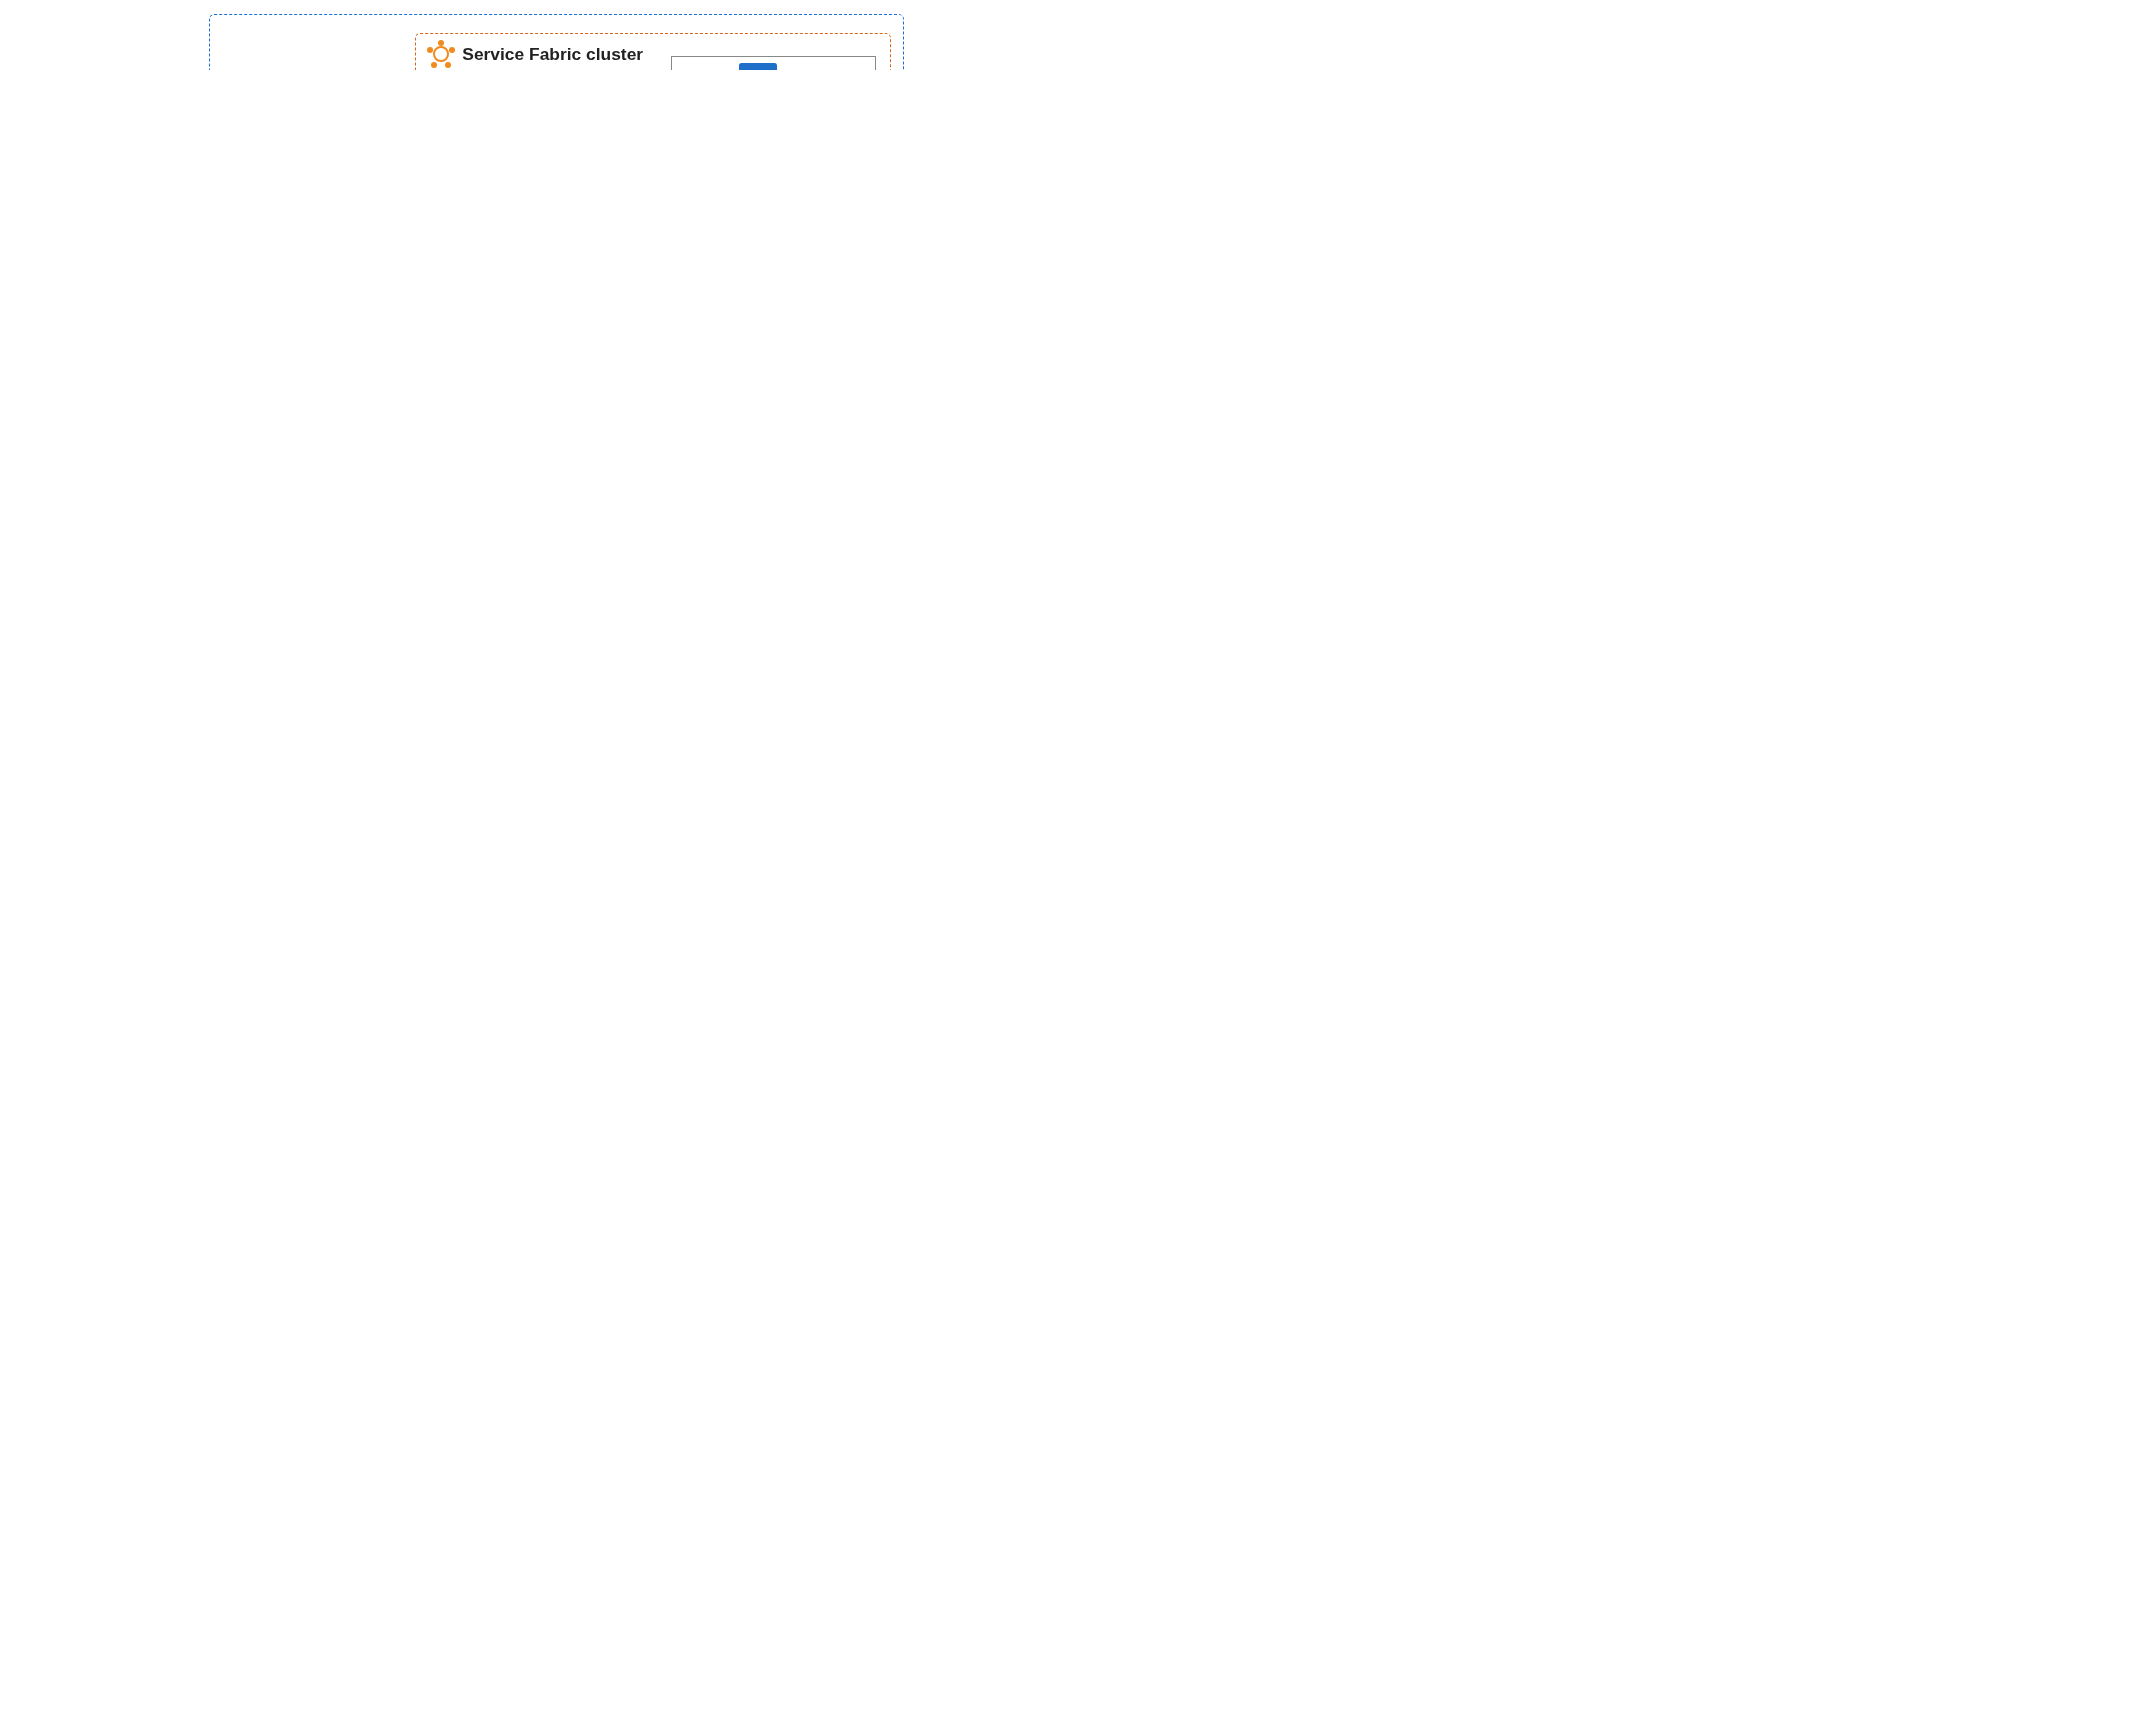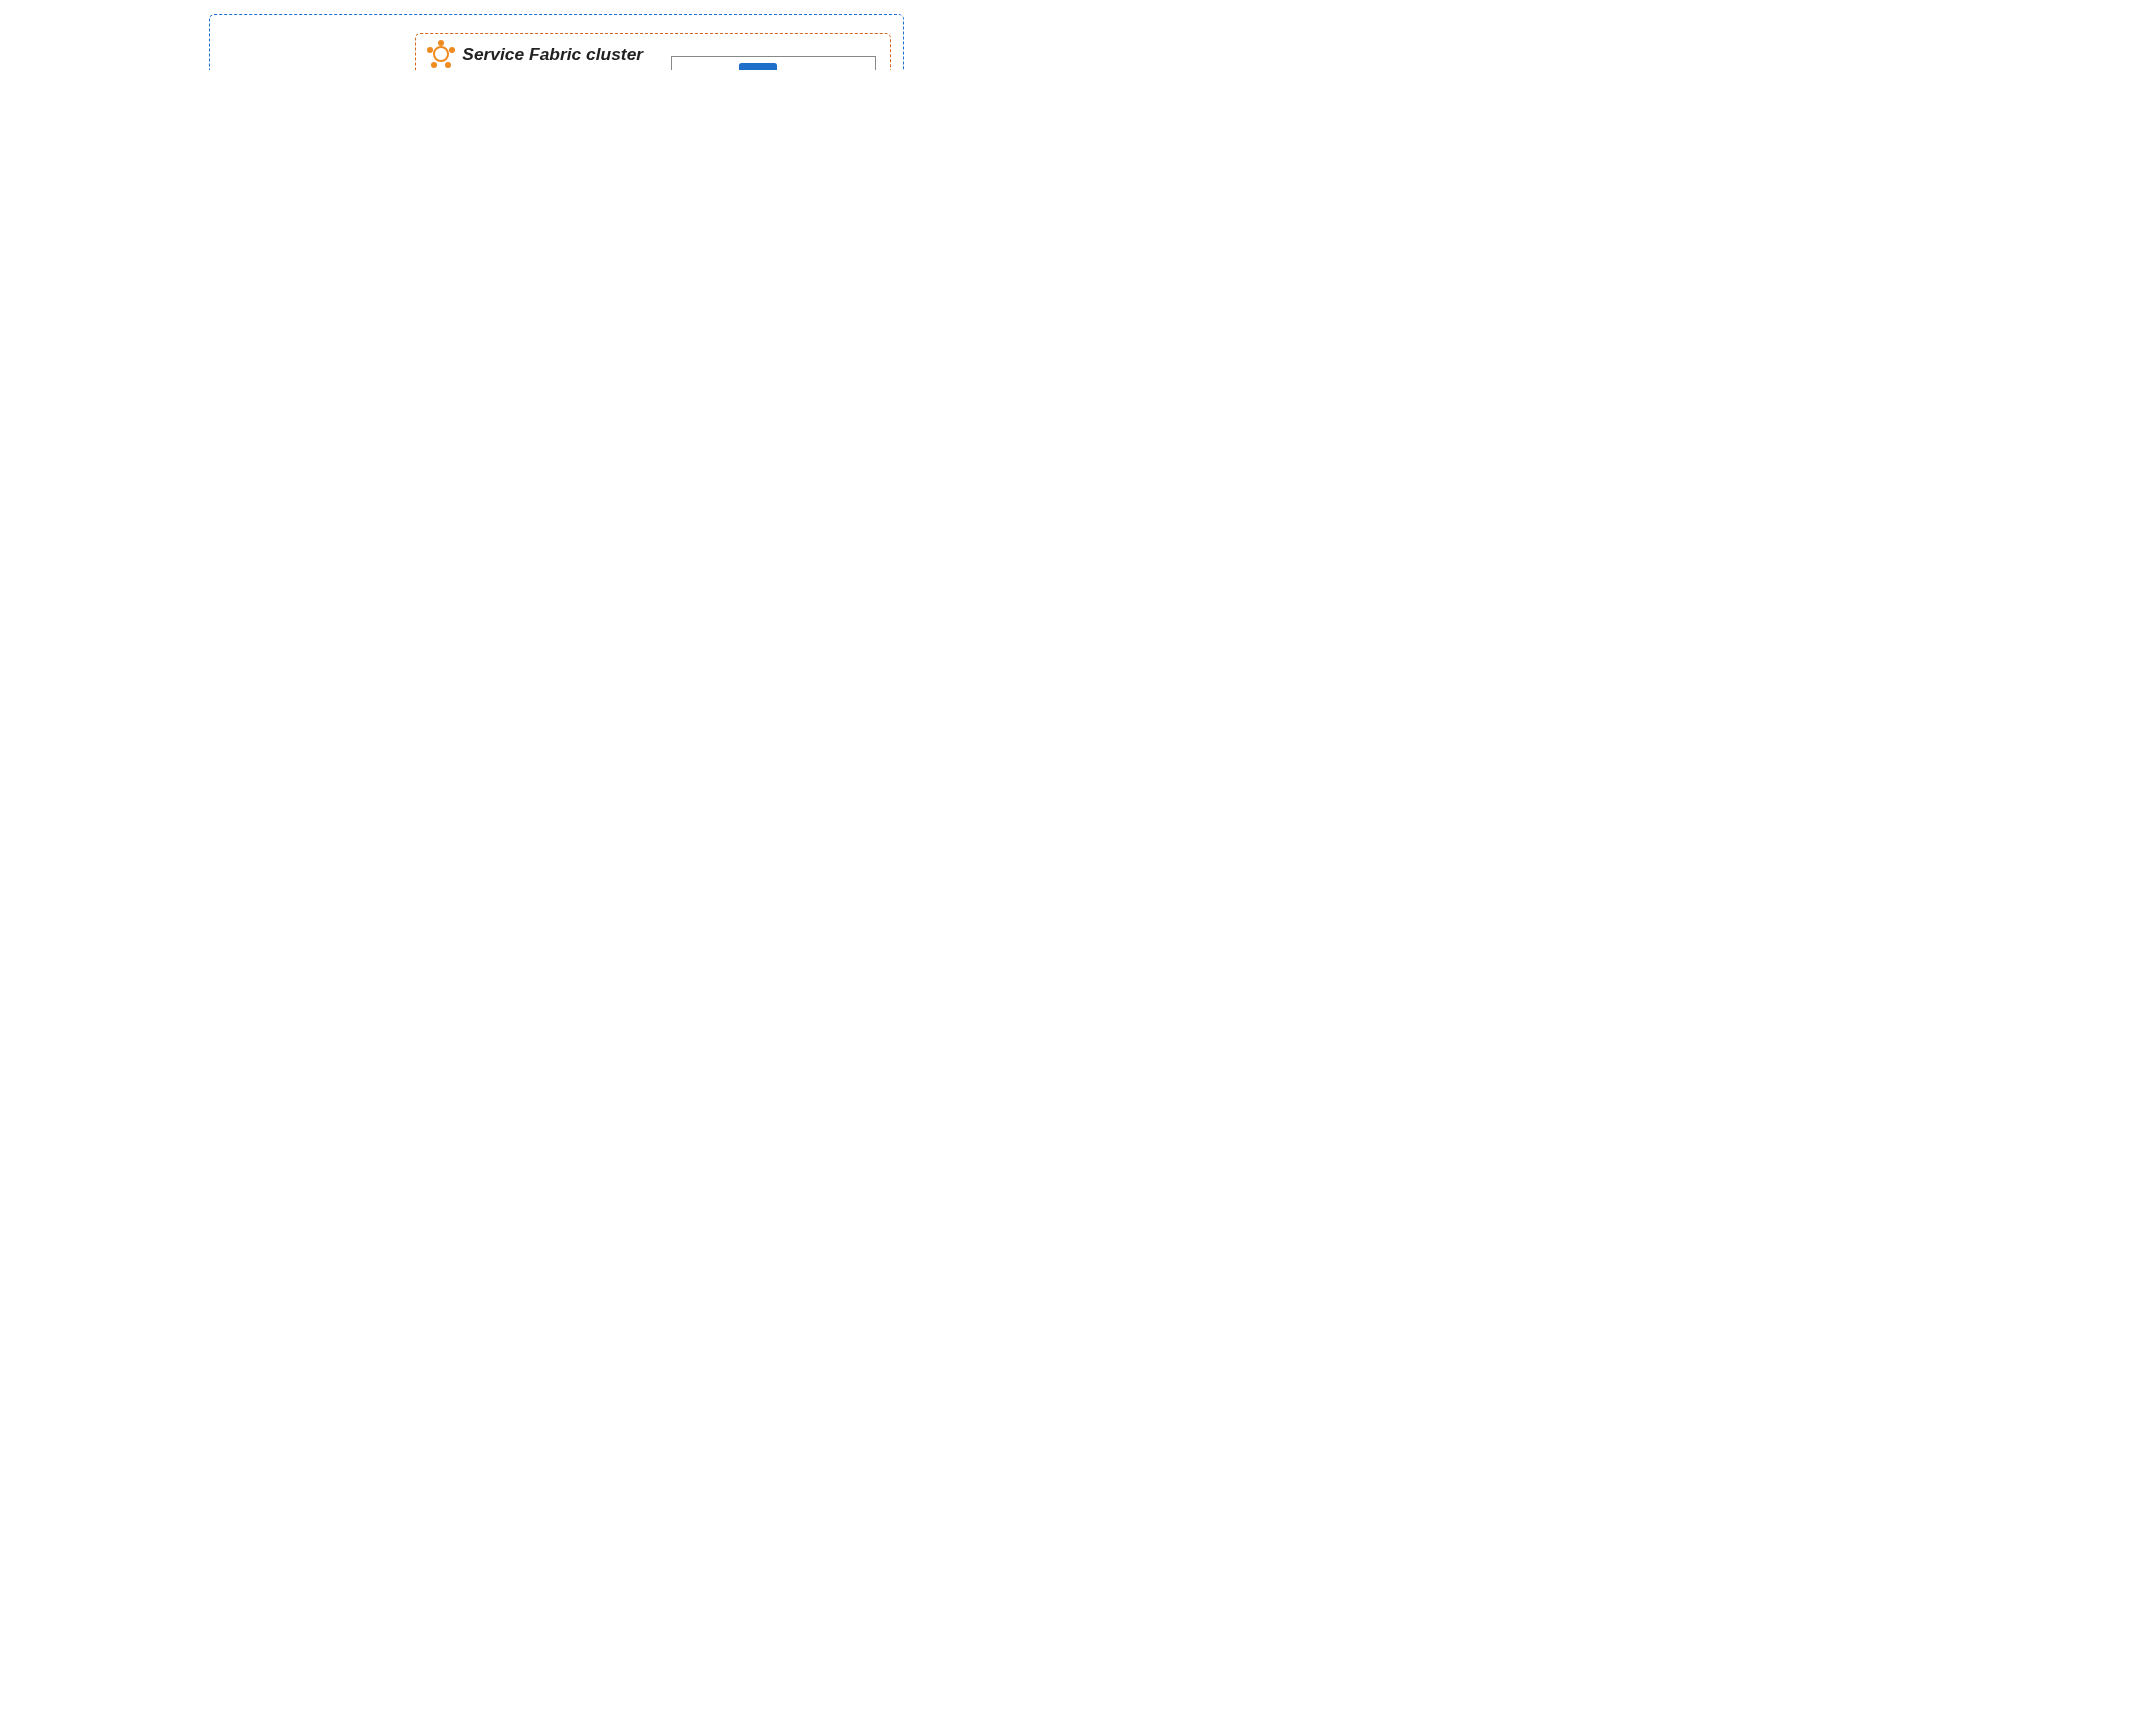--- a/index.html
+++ b/index.html
@@ -358,21 +358,21 @@
   <line x1="990" y1="578" x2="1108" y2="578"></line>
 
   <line x1="990" y1="718" x2="1108" y2="718"></line>
 </svg>
 
 <div class="vnet-box" style="top:14px; left:209px; width:695px; height:697px;"></div>
 <div class="vnet-brace" style="top:695px; left:867px;">&lt;<span class="dots">···</span>&gt;</div>
 
 <div class="sf-box" style="top:33px; left:415px; width:476px; height:643px;"></div>
 
-<div class="node" style="top:42px; left:429px; text-align:right;font-style:italic;">
+<div class="node" style="top:42px; left:429px; text-align:right;">
   <span class="icon sf-explorer sf-small" style="vertical-align:middle;">
     <span class="ring"></span>
     <span class="dot" style="top:-1.7px;left:8.7px;"></span>
     <span class="dot" style="top:5.2px;left:-1.7px;"></span>
     <span class="dot" style="top:5.2px;right:-1.7px;"></span>
     <span class="dot" style="bottom:-1.7px;left:1.7px;"></span>
     <span class="dot" style="bottom:-1.7px;right:1.7px;"></span>
   </span>
   <span class="bold" style="font-size:17.4px; vertical-align:middle; margin-left:5.2px;">Service Fabric cluster</span>
 </div>

